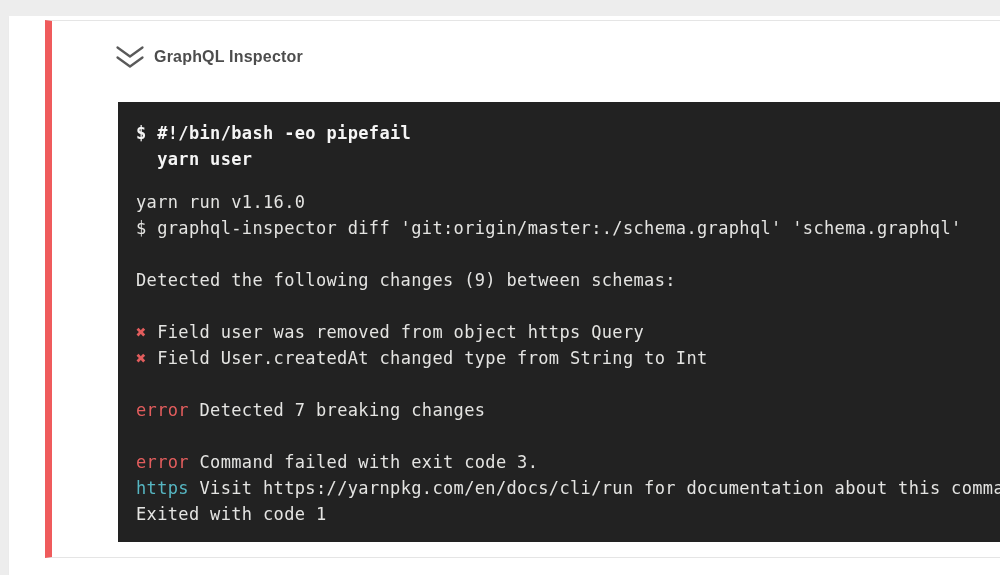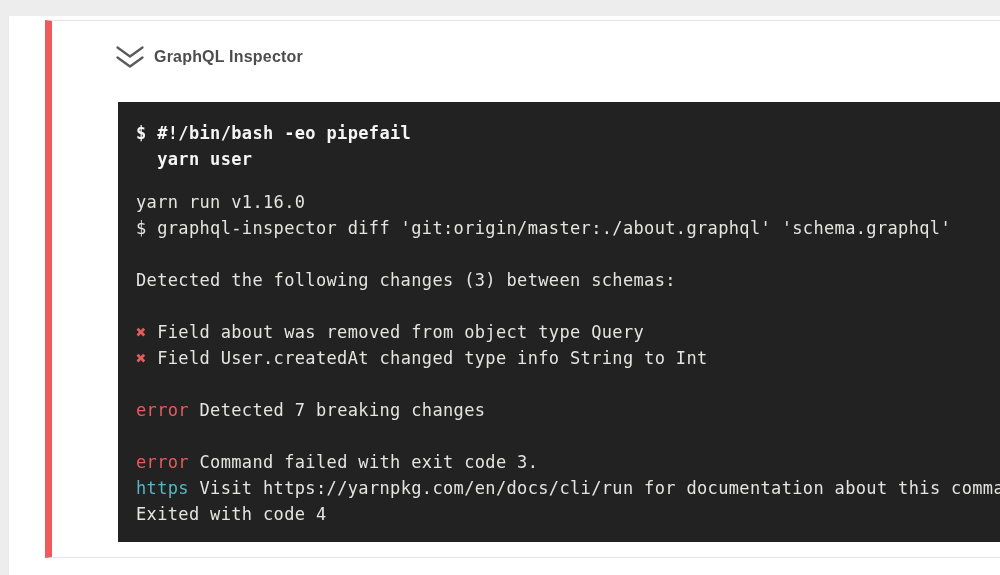--- a/index.html
+++ b/index.html
@@ -52,29 +52,29 @@
           <polyline points="2.5,12.5 15,21.5 27.5,12.5" fill="none" stroke="#5a5a5a" stroke-width="2.3" stroke-linecap="round" stroke-linejoin="round"></polyline>
         </svg>
         <span class="step-title">GraphQL Inspector</span>
       </div>
 
       <div class="terminal" id="terminal">
           <div class="t-line"><span class="seg-bold">$ #!/bin/bash -eo pipefail</span></div>
           <div class="t-line"><span class="seg-bold">  yarn user</span></div>
           <div class="t-spacer"></div>
           <div class="t-line"><span class="seg-plain">yarn run v1.16.0</span></div>
-          <div class="t-line"><span class="seg-plain">$ graphql-inspector diff 'git:origin/master:./about.graphql' 'schema.graphql'</span></div>
+          <div class="t-line"><span class="seg-plain">$ graphql-inspector diff 'git:origin/master:./schema.graphql' 'schema.graphql'</span></div>
           <div class="t-blank"></div>
-          <div class="t-line"><span class="seg-plain">Detected the following changes (3) between schemas:</span></div>
+          <div class="t-line"><span class="seg-plain">Detected the following changes (9) between schemas:</span></div>
           <div class="t-blank"></div>
-          <div class="t-line"><span class="seg-redbold">✖</span><span class="seg-plain"> Field about was removed from object type Query</span></div>
-          <div class="t-line"><span class="seg-redbold">✖</span><span class="seg-plain"> Field User.createdAt changed type info String to Int</span></div>
+          <div class="t-line"><span class="seg-redbold">✖</span><span class="seg-plain"> Field user was removed from object https Query</span></div>
+          <div class="t-line"><span class="seg-redbold">✖</span><span class="seg-plain"> Field User.createdAt changed type from String to Int</span></div>
           <div class="t-blank"></div>
           <div class="t-line"><span class="seg-red">error</span><span class="seg-plain"> Detected 7 breaking changes</span></div>
           <div class="t-blank"></div>
           <div class="t-line"><span class="seg-red">error</span><span class="seg-plain"> Command failed with exit code 3.</span></div>
           <div class="t-line"><span class="seg-cyan">https</span><span class="seg-plain"> Visit https://yarnpkg.com/en/docs/cli/run for documentation about this command.</span></div>
-          <div class="t-line"><span class="seg-plain">Exited with code 4</span></div>
+          <div class="t-line"><span class="seg-plain">Exited with code 1</span></div>
         </div>
 
     </div>
   </div>
 </div>
 
 </body></html>

